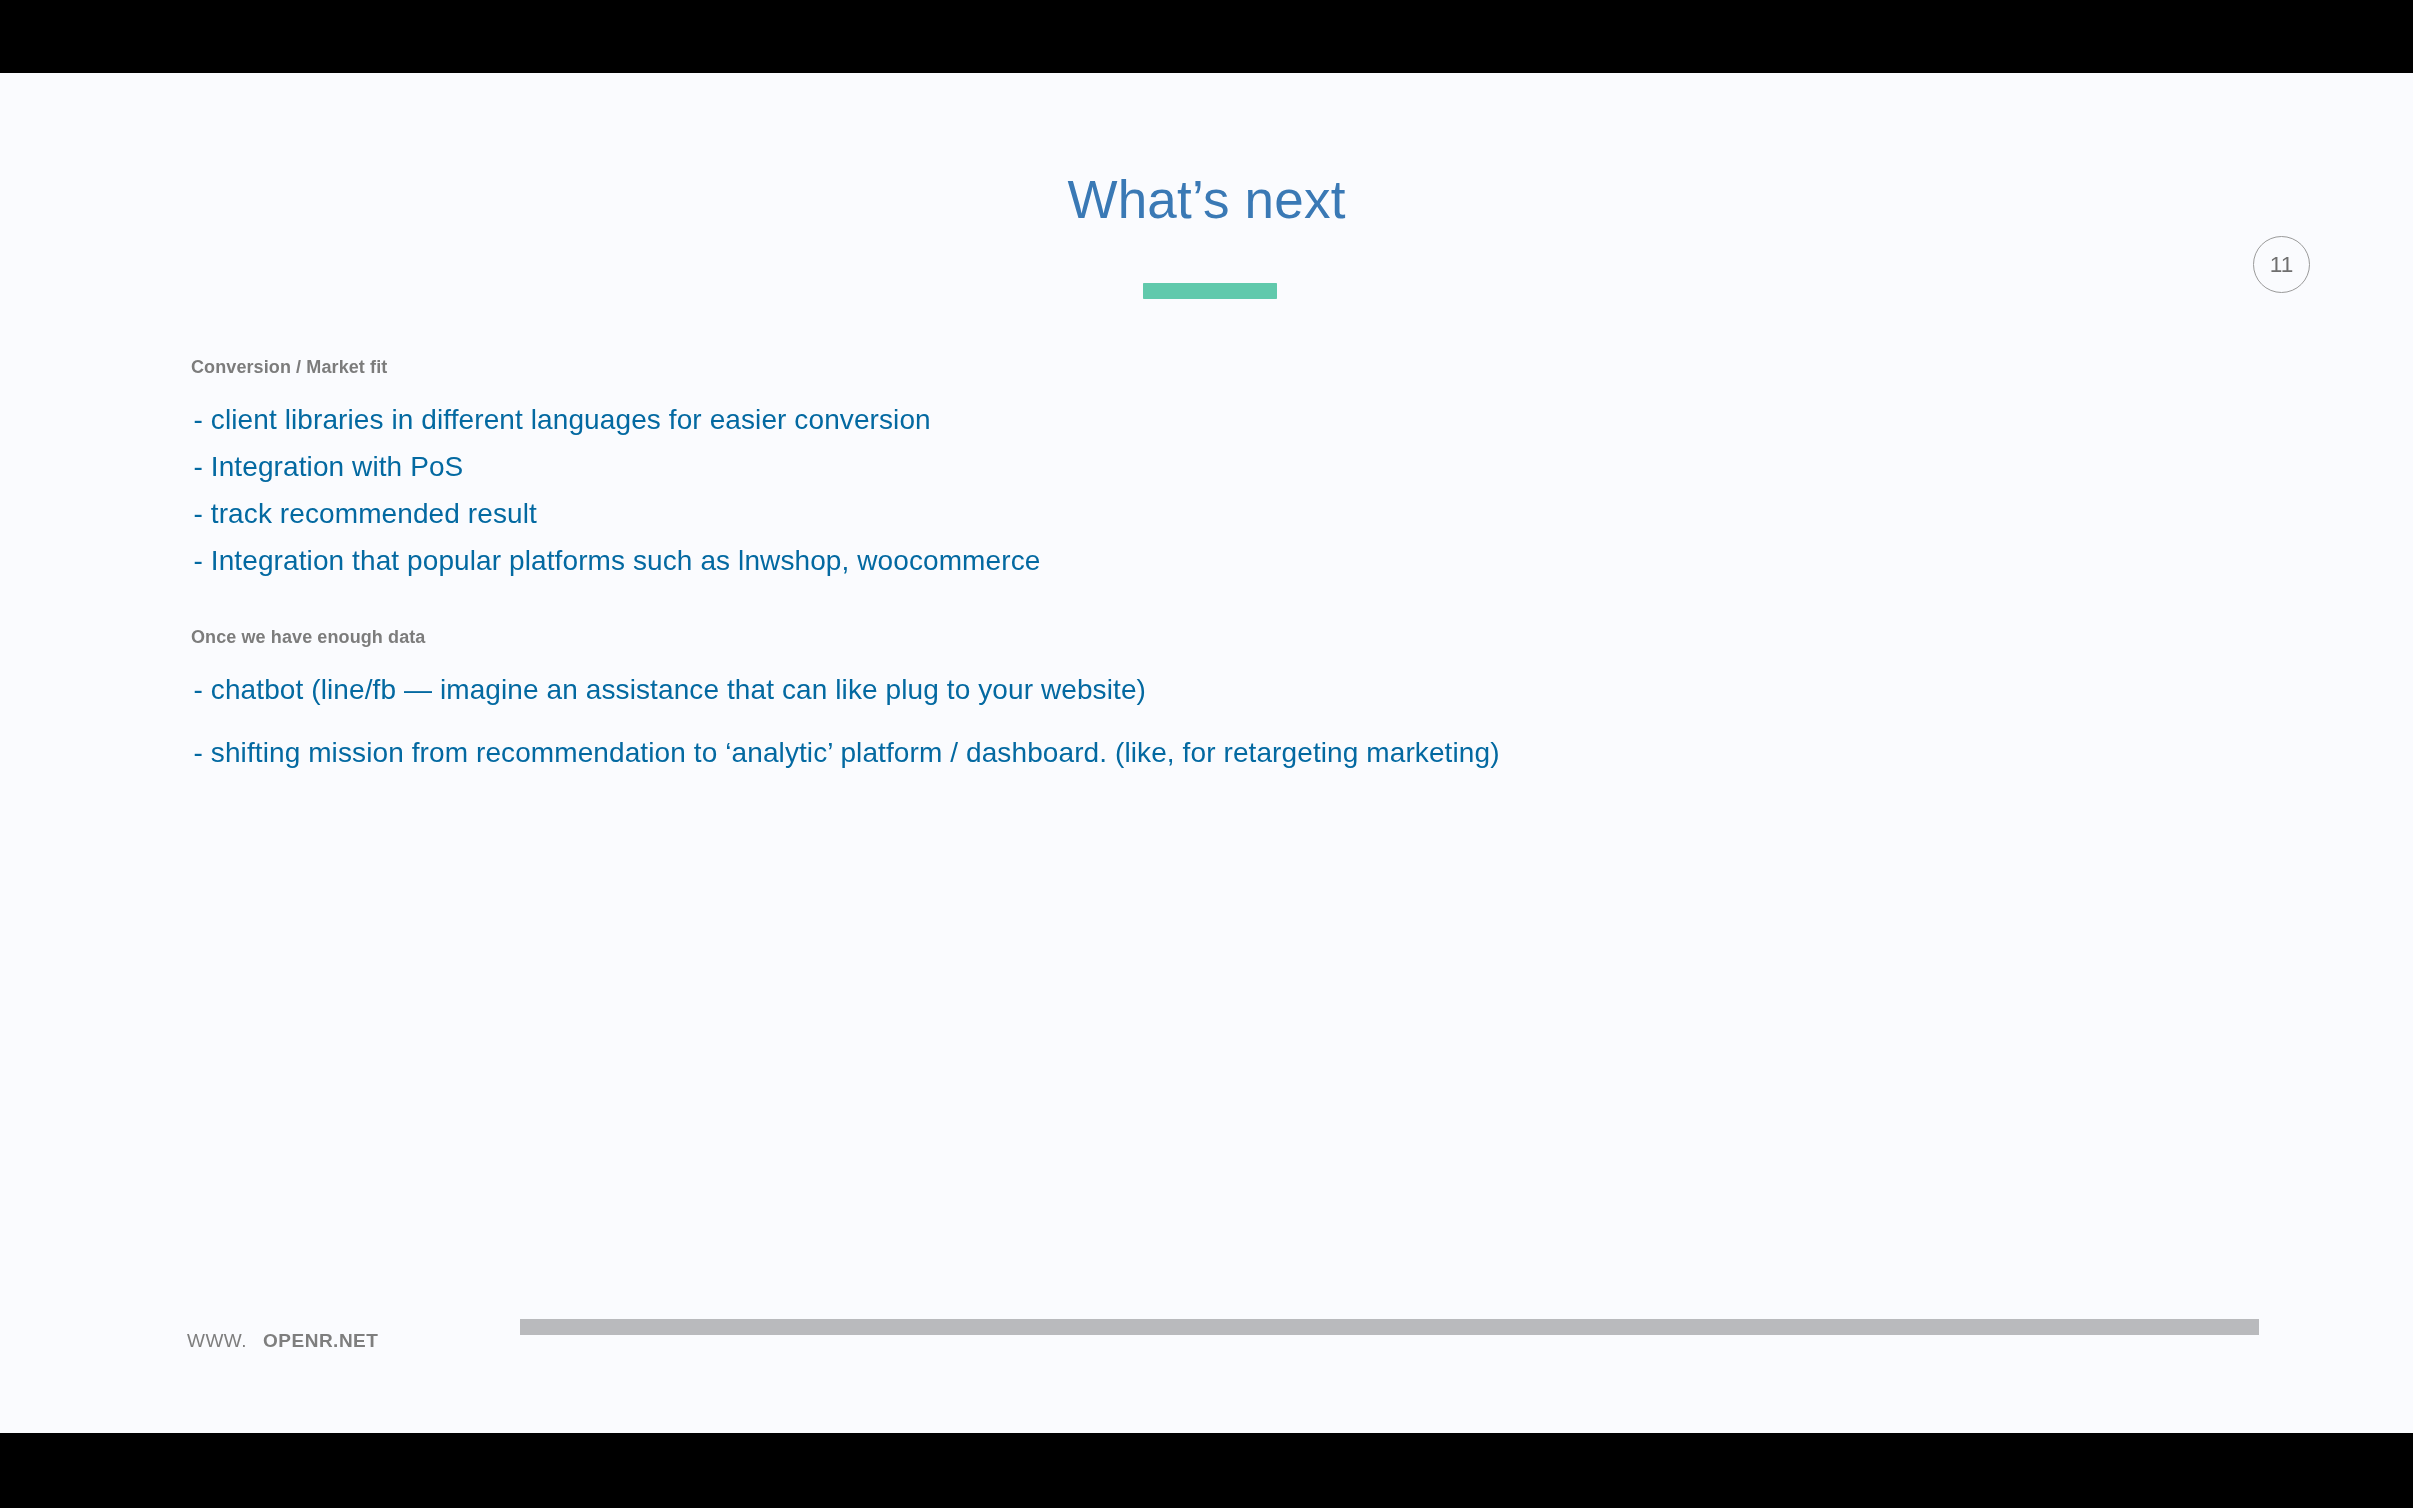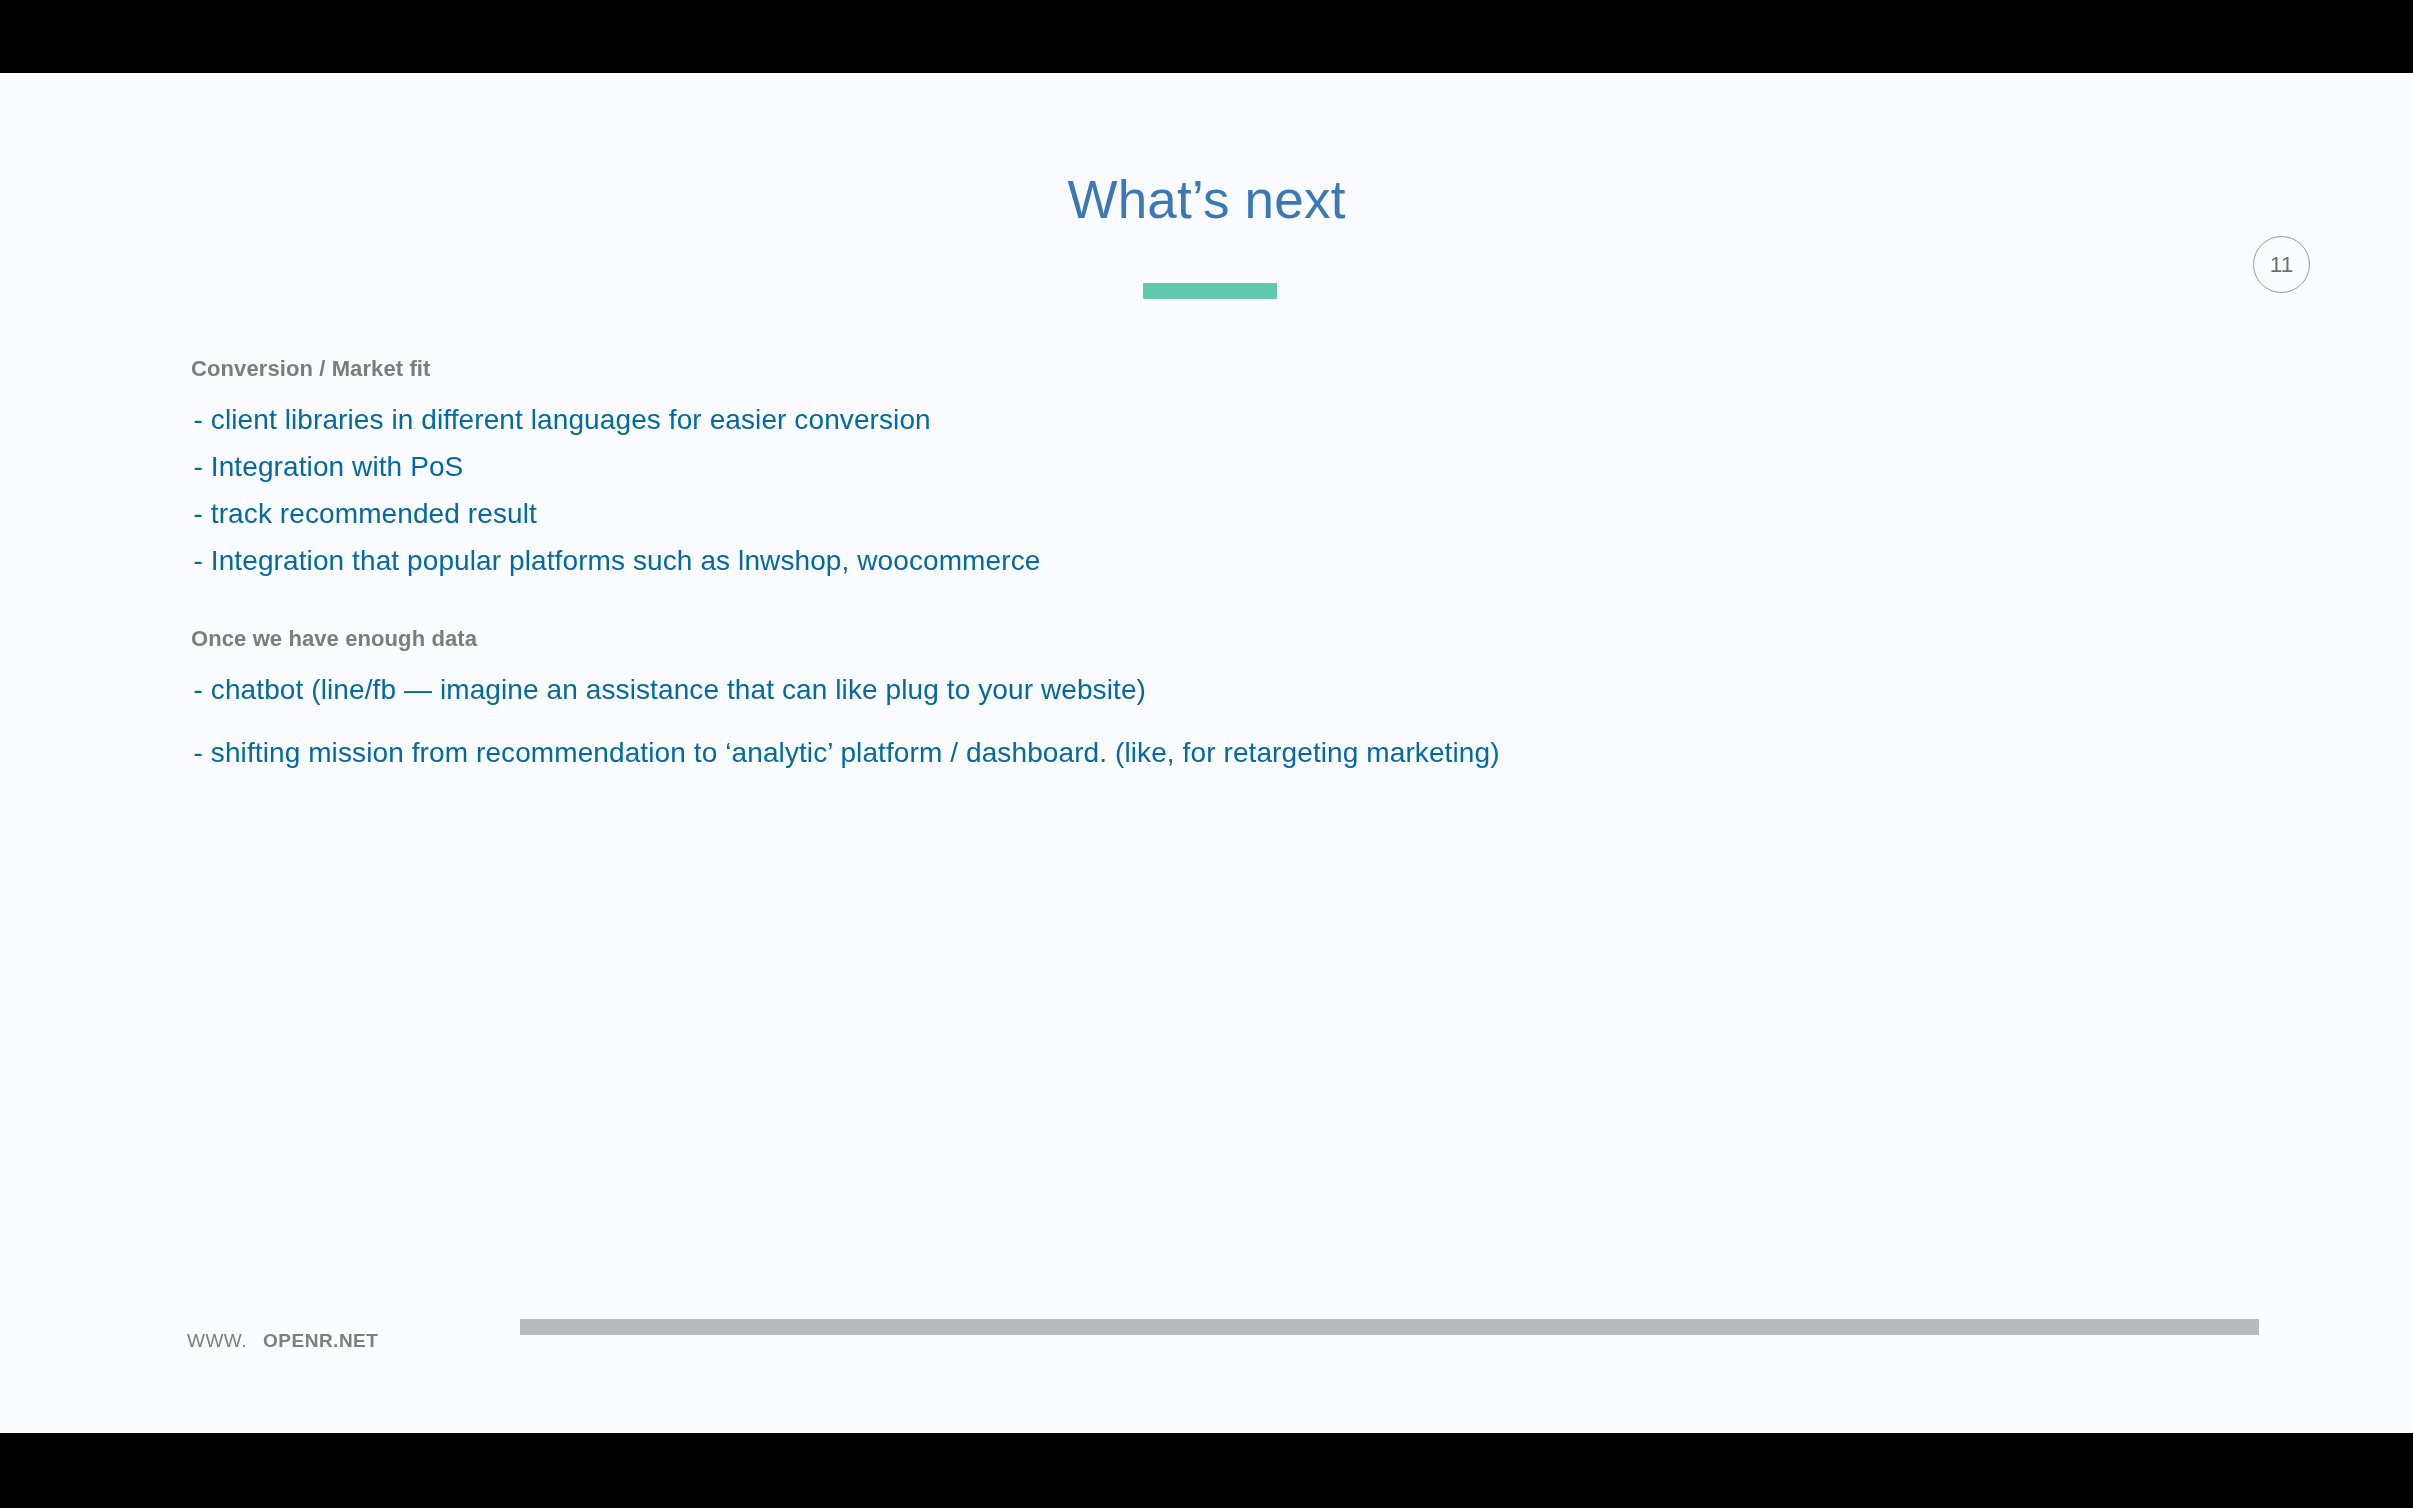--- a/index.html
+++ b/index.html
@@ -85,21 +85,21 @@
   .content {
     position:absolute;
     left:183px;
     top:277px;
     width:2045px;
   }
 
   .section { margin-bottom:0; }
 
   .section-heading {
-    font-size:22px;
+    font-size:18px;
     font-weight:700;
     color:#7c7c7c;
     letter-spacing:0.1px;
     line-height:1;
     margin-bottom:0;
   }
 
   .bullet {
     font-size:28px;
     font-weight:400;

